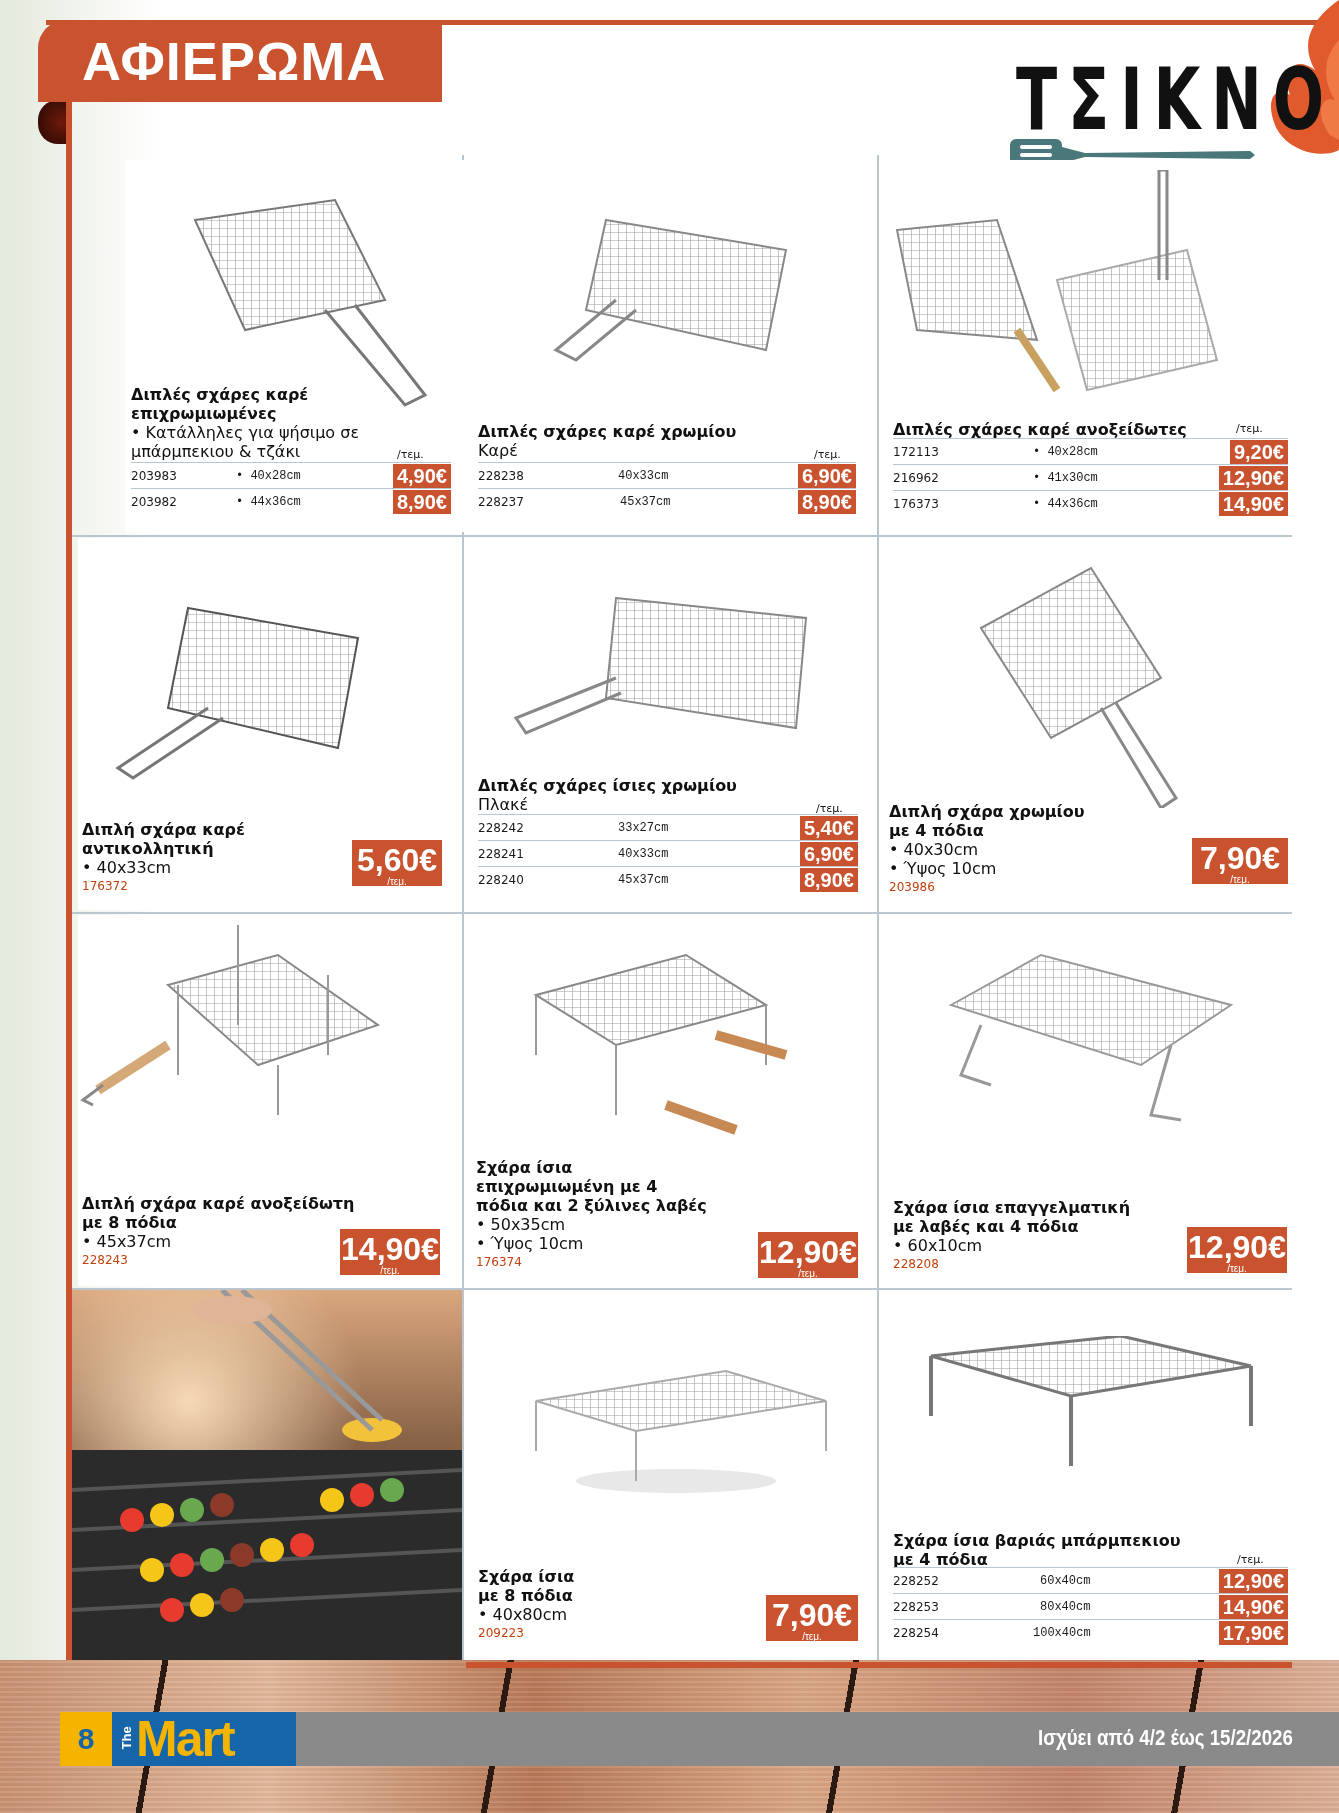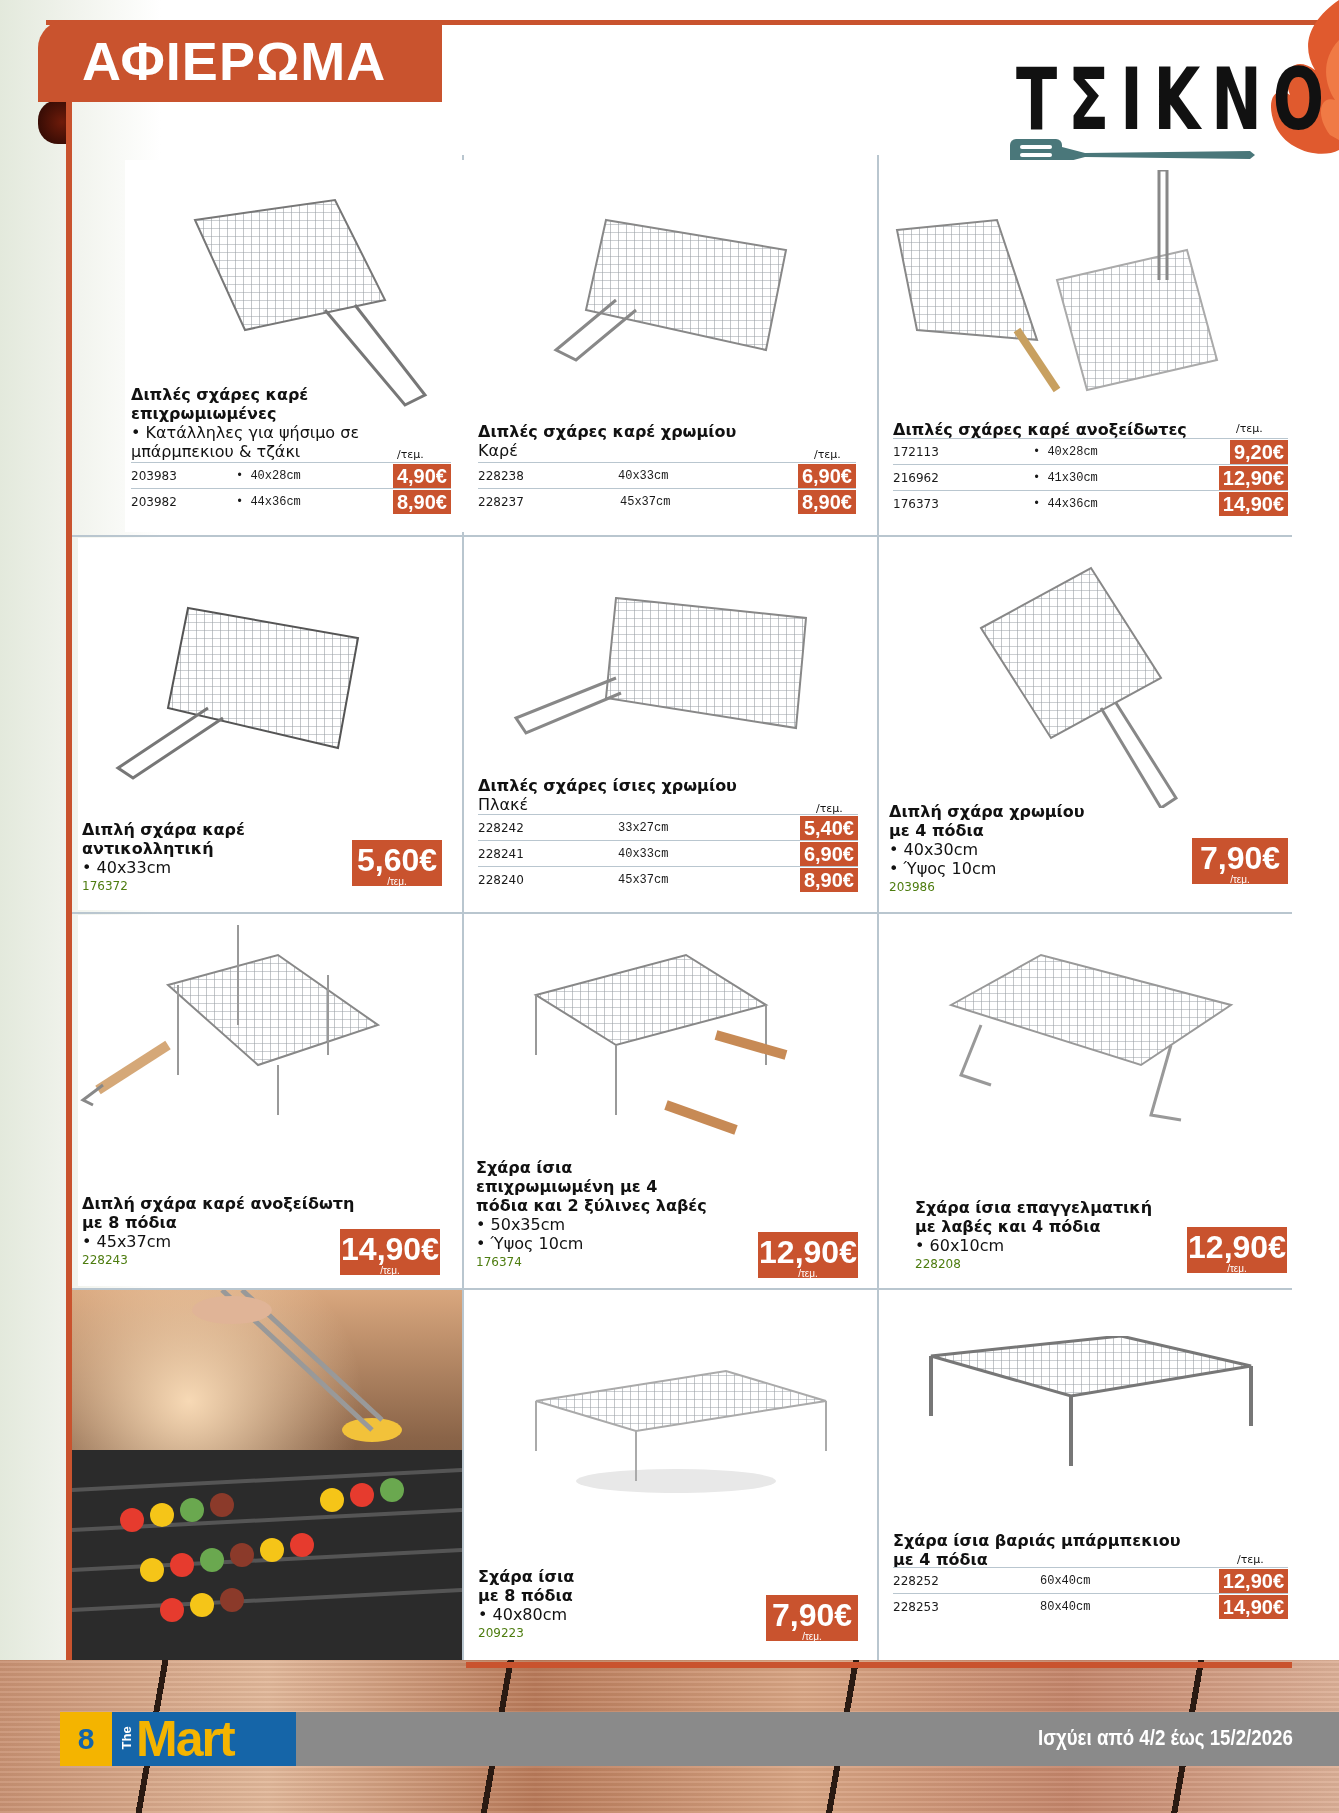--- a/index.html
+++ b/index.html
@@ -51,21 +51,21 @@
   .spatula { position: absolute; left: 1010px; top: 135px; }
   .cell {
     position: absolute; background: #fff;
   }
   .vline { position: absolute; width: 2px; background: #b9c6cf; }
   .hline { position: absolute; height: 2px; background: #b9c6cf; }
   .img-area { position: absolute; }
 
   .ptitle { font-weight: 700; font-size: 16px; line-height: 19px; color: #111; }
   .pline { font-size: 16px; line-height: 19px; color: #111; }
-  .pcode { font-size: 12px; line-height: 18px; color: #4d7c0f; }
+  .pcode { font-size: 12px; line-height: 18px; color: #c2410c; }
   .unit-head { position: absolute; font-size: 11px; color: #111; }
   .rows { position: absolute; }
   .row {
     position: relative; height: 26px; border-top: 1.5px solid #b9c6cf;
     display: flex; align-items: center;
   }
   .row .code { font-size: 12px; width: 100px; }
   .row .size { font-size: 12px; position: absolute; font-family: Liberation Mono, monospace; }
   .row .price {
     position: absolute; right: 0; top: 1px; height: 24px; background: #c9532e; color: #fff;
@@ -332,21 +332,21 @@
     <span class="big">12,90€</span>
     <span class="unit">/τεμ.</span>
   </div>
 </div>
 
 <div class="cell" style="left:881px; top:915px; width:411px; height:371px;">
   <svg class="img-area" style="left:60px; top:30px;" width="300" height="210" viewBox="0 0 300 210">
     <polygon points="10,60 100,10 290,60 200,120" fill="url(#mesh)" stroke="#999" stroke-width="2"></polygon>
     <path d="M40 80 L20 130 L50 140 M230 100 L210 170 L240 175" fill="none" stroke="#999" stroke-width="3"></path>
   </svg>
-  <div style="position:absolute; left:12px; top:283px;margin-left:22px;">
+  <div style="position:absolute; left:12px; top:283px;">
     <div class="ptitle">Σχάρα ίσια επαγγελματική</div>
     <div class="ptitle">με λαβές και 4 πόδια</div>
     <div class="pline">• 60x10cm</div>
     <div class="pcode">228208</div>
   </div>
   <div class="pricebox" style="left:306px; top:312px; width:100px; height:46px; padding-top:3px;">
     <span class="big">12,90€</span>
     <span class="unit">/τεμ.</span>
   </div>
 </div>
@@ -416,20 +416,25 @@
     <div class="row">
       <span class="code">228252</span>
       <span class="size" style="left:147px;">60x40cm</span>
       <span class="price">12,90€</span>
     </div>
     <div class="row">
       <span class="code">228253</span>
       <span class="size" style="left:147px;">80x40cm</span>
       <span class="price">14,90€</span>
     </div>
+    <div class="row">
+      <span class="code">228254</span>
+      <span class="size" style="left:140px;">100x40cm</span>
+      <span class="price">17,90€</span>
+    </div>
   </div>
 </div>
 
 <div class="bottom-line"></div>
 
 <div class="footer"></div>
 <div class="pagenum">8</div>
 <div class="brand">
   <span class="the">The</span>
   <span class="mart">Mart</span>

